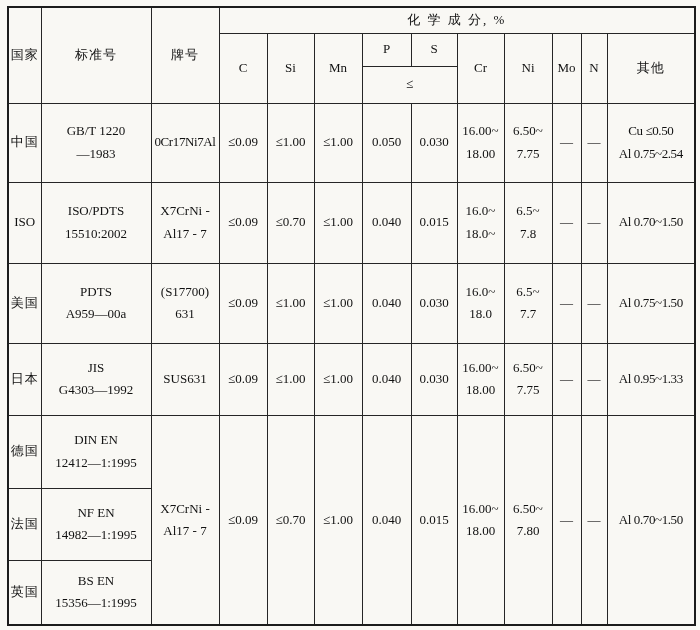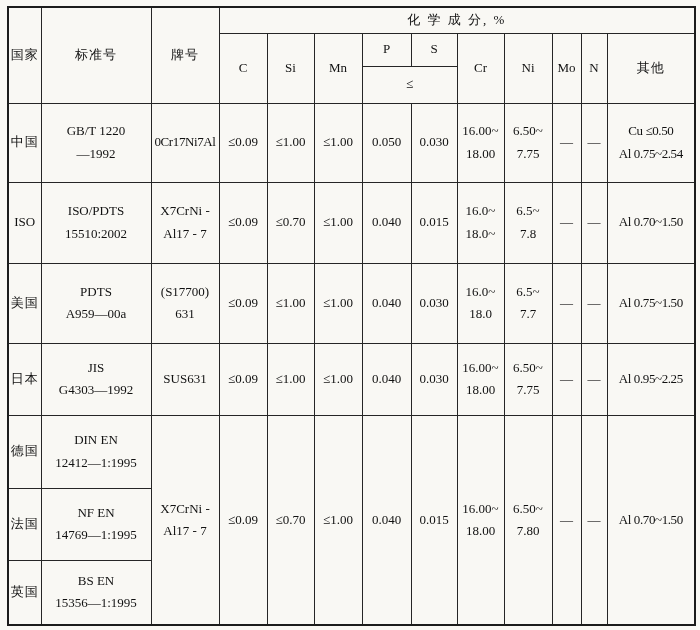--- a/index.html
+++ b/index.html
@@ -77,21 +77,21 @@
       </tr>
       <tr style="height:37px">
         <th class="leq" colspan="2">≤</th>
       </tr>
     </thead>
 
     <tbody>
       <tr style="height:79px">
         <td class="cjk">中国</td>
         <td>GB/T 1220
-—1992</td>
+—1983</td>
         <td class="tight">0Cr17Ni7Al</td>
         <td>≤0.09</td>
         <td>≤1.00</td>
         <td>≤1.00</td>
         <td>0.050</td>
         <td>0.030</td>
         <td>16.00~
 18.00</td>
         <td>6.50~
 7.75</td>
@@ -150,21 +150,21 @@
         <td>≤1.00</td>
         <td>≤1.00</td>
         <td>0.040</td>
         <td>0.030</td>
         <td>16.00~
 18.00</td>
         <td>6.50~
 7.75</td>
         <td>—</td>
         <td>—</td>
-        <td class="tight">Al 0.95~2.25</td>
+        <td class="tight">Al 0.95~1.33</td>
       </tr>
 
       <tr style="height:73px">
         <td class="cjk">德国</td>
         <td>DIN EN
 12412—1:1995</td>
         <td rowspan="3">X7CrNi -
 Al17 - 7</td>
         <td rowspan="3">≤0.09</td>
         <td rowspan="3">≤0.70</td>
@@ -176,21 +176,21 @@
         <td rowspan="3">6.50~
 7.80</td>
         <td rowspan="3">—</td>
         <td rowspan="3">—</td>
         <td rowspan="3" class="tight">Al 0.70~1.50</td>
       </tr>
 
       <tr style="height:72px">
         <td class="cjk">法国</td>
         <td>NF EN
-14769—1:1995</td>
+14982—1:1995</td>
       </tr>
 
       <tr style="height:65px">
         <td class="cjk">英国</td>
         <td>BS EN
 15356—1:1995</td>
       </tr>
     </tbody>
   </table>
 </div>

